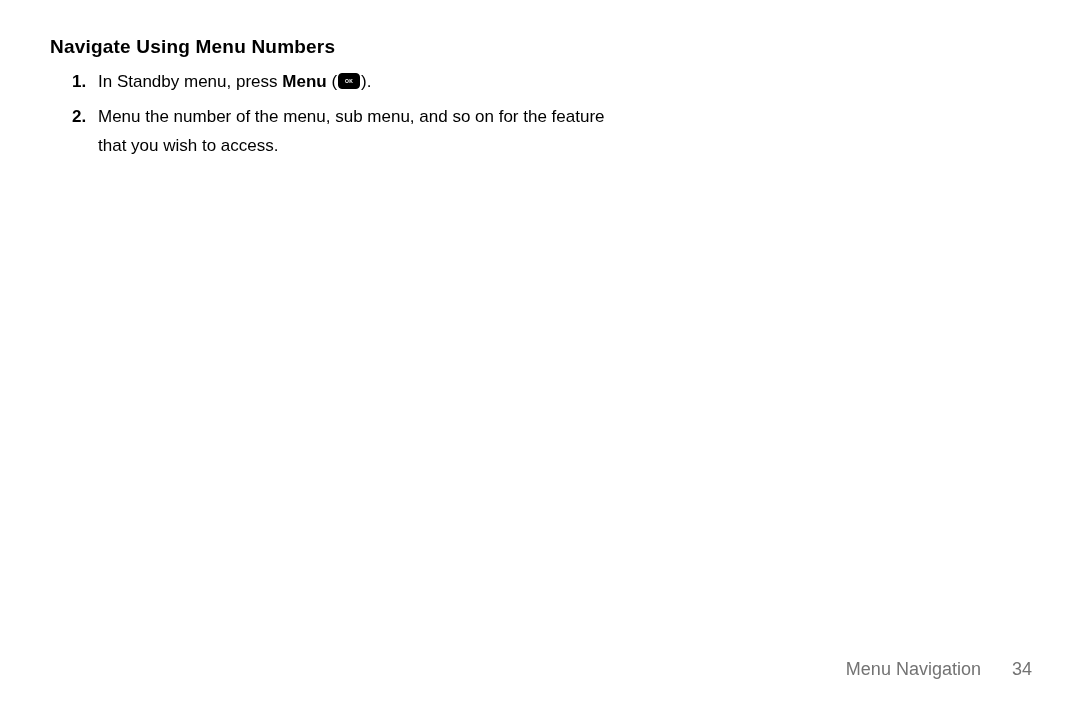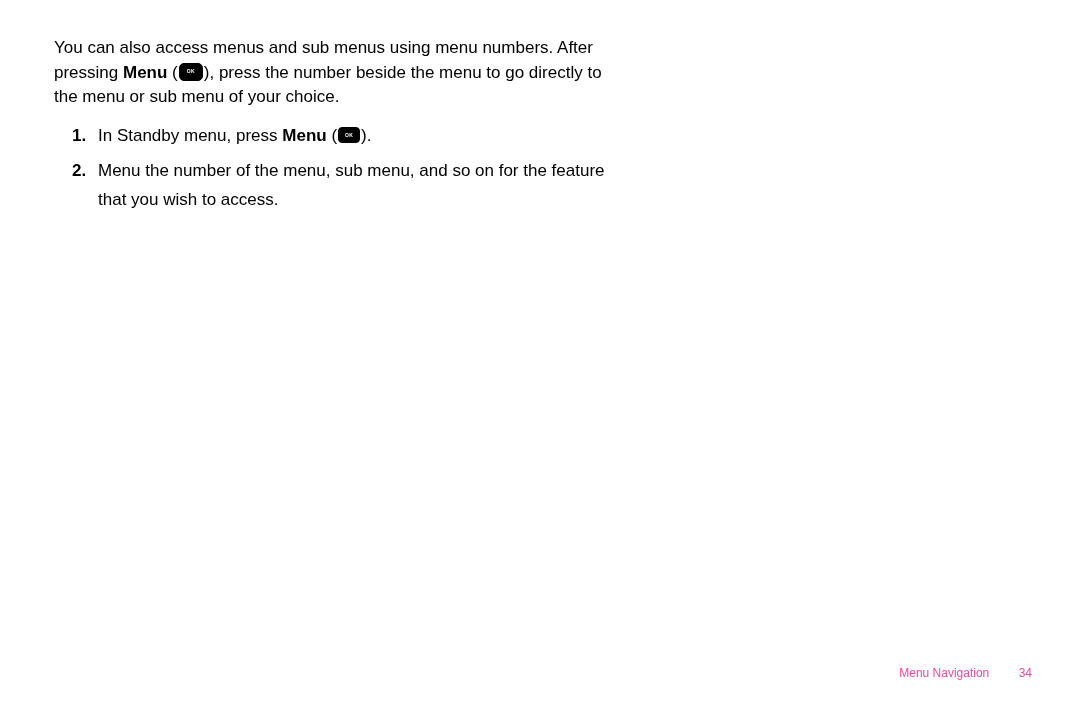--- a/index.html
+++ b/index.html
@@ -78,37 +78,34 @@
     width: 26px;
     flex: 0 0 26px;
   }
   .step-body {
     flex: 1;
   }
   .footer {
     position: absolute;
     right: 48px;
     bottom: 40px;
-    font-size: 12px;
-    color: #ec4899;
+    font-size: 18px;
+    color: #737373;
   }
   .footer .pg {
     margin-left: 26px;
   }
 </style>
 </head>
 <body>
 
 <div class="page">
 
+  <h2 class="heading">Navigate Using Menu Numbers</h2>
 
-  <p class="intro">
-    <span>You can also access menus and sub menus using menu numbers. After pressing </span><span class="b">Menu</span>
-    (<span class="ok-key"></span>)<span>, press the number beside the menu to go directly to the menu or sub menu of your choice.</span>
-  </p>
 
   <ol class="steps">
     <li>
       <span class="step-num">1.</span>
       <span class="step-body">
         <span>In Standby menu, press </span><span class="b">Menu</span>
         (<span class="ok-key small"></span>)<span>.</span>
       </span>
     </li>
     <li>

